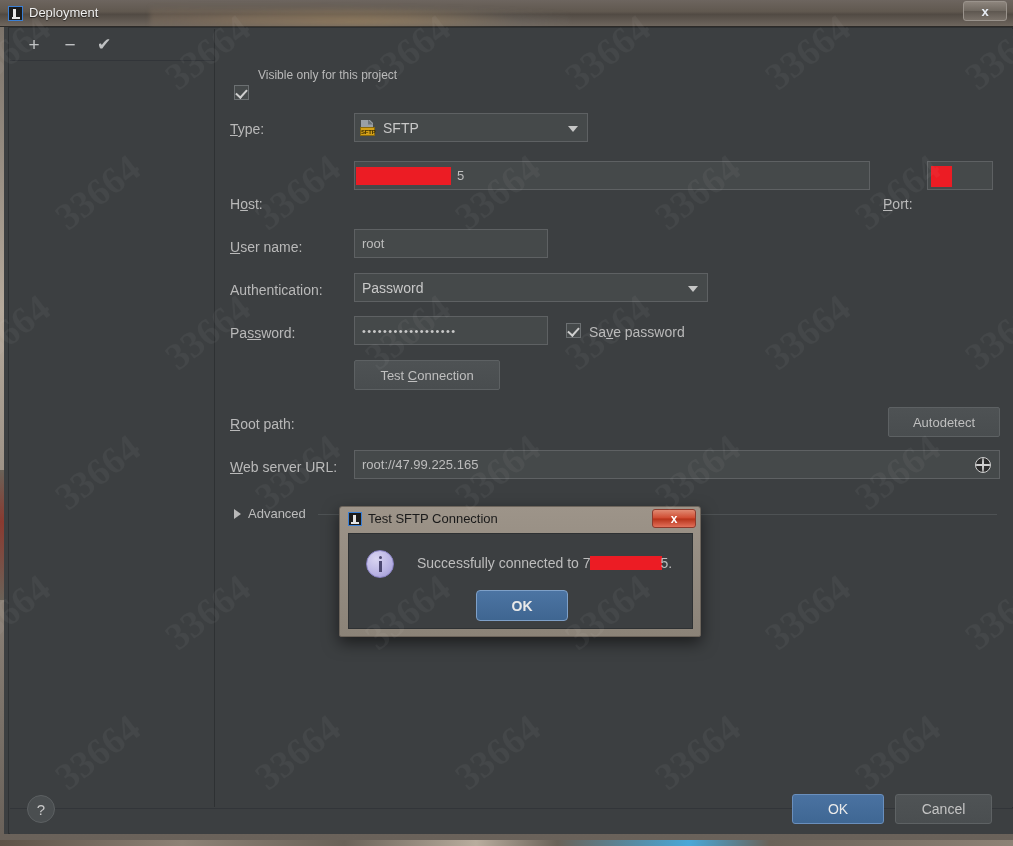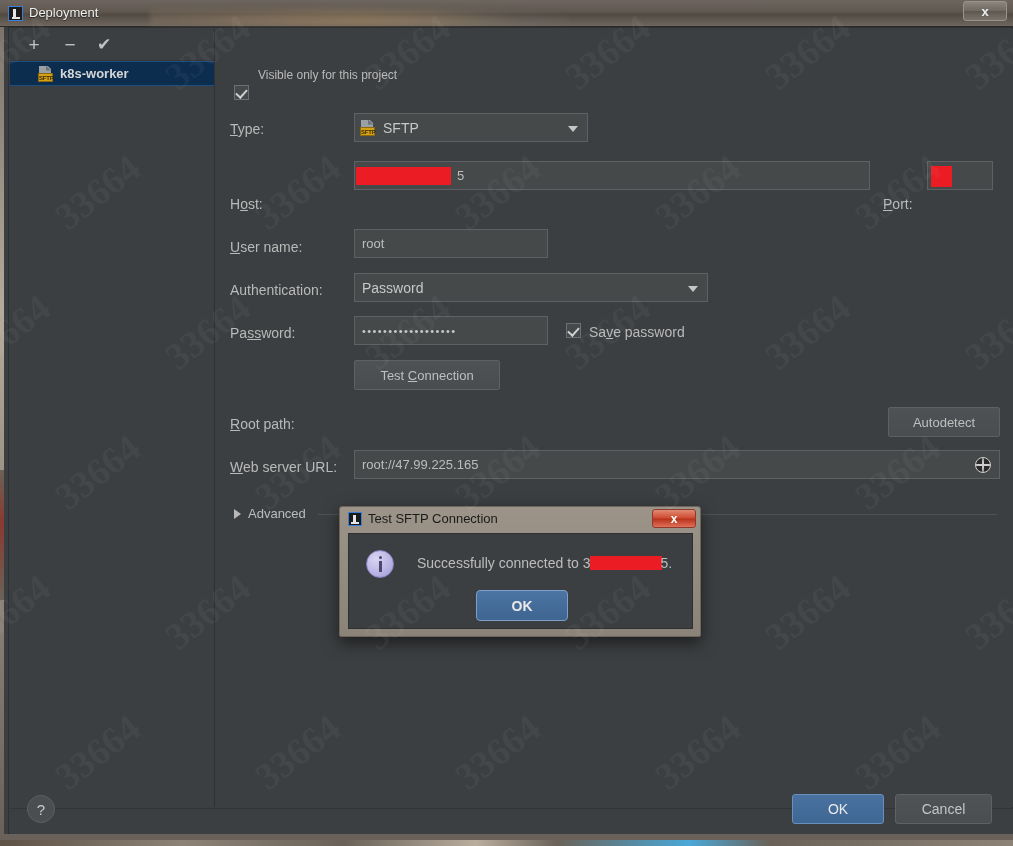--- a/index.html
+++ b/index.html
@@ -621,30 +621,20 @@
 
   <div id="frame">
     <div id="frame-inner">
 
       <div id="sidebar">
         <div id="sb-toolbar">
           <div class="sb-tool" id="sb-add">+</div>
           <div class="sb-tool" id="sb-rem">−</div>
           <div class="sb-tool" id="sb-chk">✔</div>
         </div>
-        <div id="sb-list">
-          <div class="sb-item selected">
-            <span class="sftp-icon">
-              <span class="doc"></span>
-              <span class="fold"></span>
-              <span class="tag">SFTP</span>
-            </span>
-            <span>k8s-worker</span>
-          </div>
-        </div>
       </div>
 
       <div id="main">
 
 
         <div class="cbox checked" style="left:19px; top:56px;"></div>
         <div class="lbl" style="left:43px; top:39px; font-size:12px;">Visible only for this project</div>
 
         <div class="lbl" style="left:15px; top:92px; font-size:14px;"><u>T</u>ype:</div>
         <div class="combo" style="left:139px; top:84px; width:234px;">
@@ -721,21 +711,21 @@
   <div id="desktop-strip"></div>
 
   <div id="modal">
     <div id="modal-title">
       <div id="modal-icon"></div>
       <div id="modal-title-text">Test SFTP Connection</div>
       <div id="modal-close">x</div>
     </div>
     <div id="modal-body">
       <div id="info-icon"></div>
-      <div id="modal-msg"><span>Successfully connected to 3</span><span class="redact-inline"></span><span>5.</span></div>
+      <div id="modal-msg"><span>Successfully connected to 7</span><span class="redact-inline"></span><span>5.</span></div>
       <div id="modal-ok">OK</div>
     </div>
   </div>
 
   <div id="watermark">
       <span class="wm" style="left: -40px; top: 30px;">33664</span>
       <span class="wm" style="left: 160px; top: 30px;">33664</span>
       <span class="wm" style="left: 360px; top: 30px;">33664</span>
       <span class="wm" style="left: 560px; top: 30px;">33664</span>
       <span class="wm" style="left: 760px; top: 30px;">33664</span>

